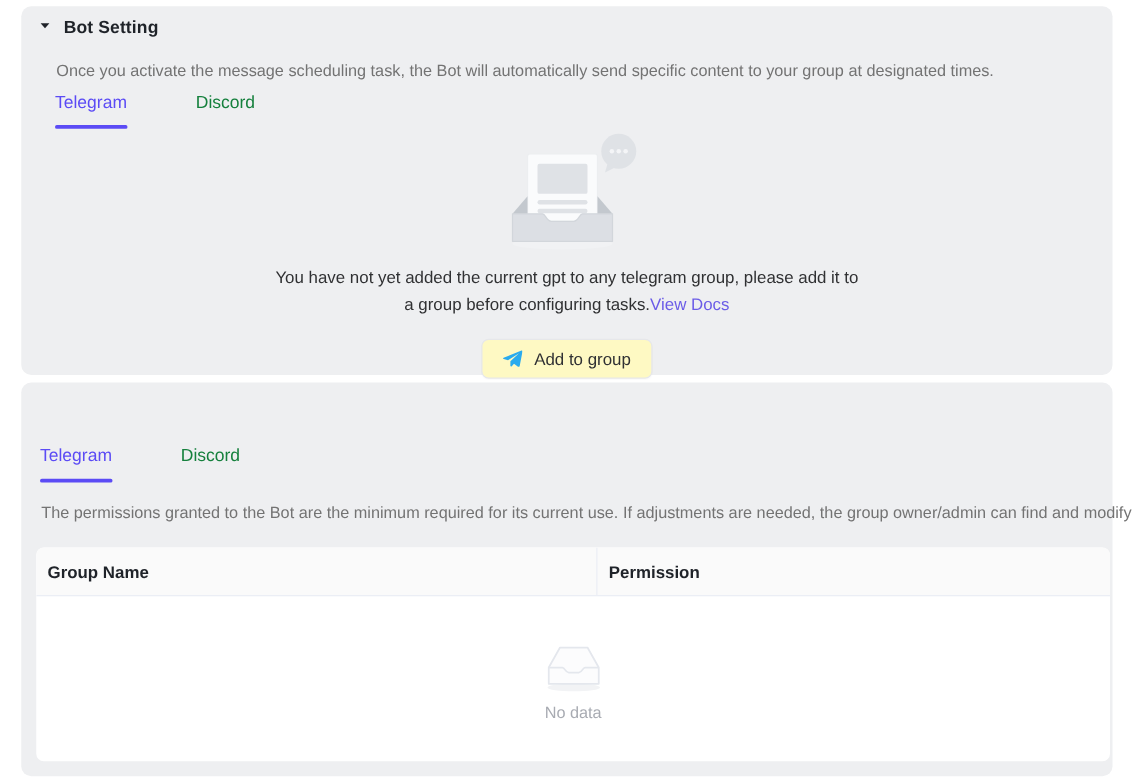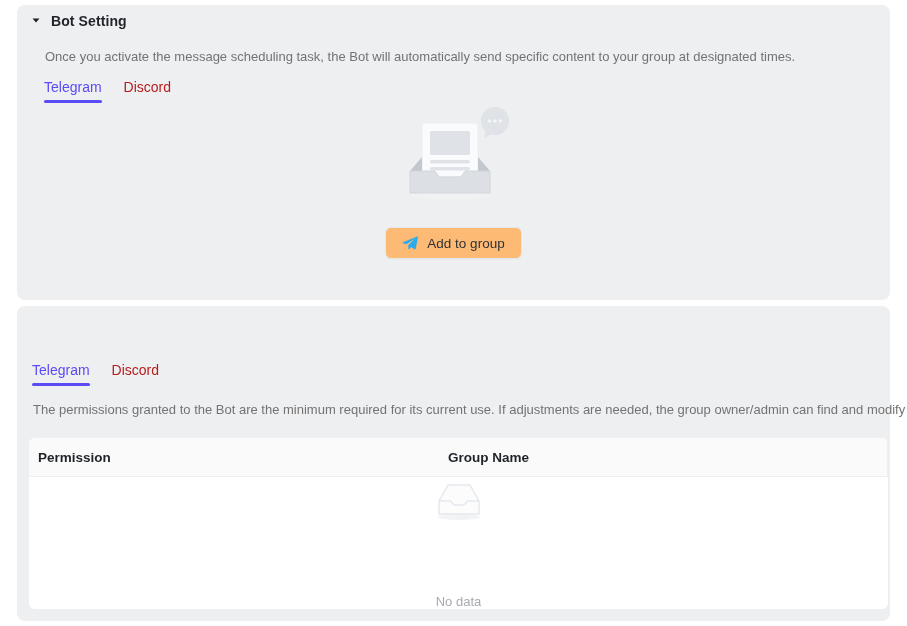--- a/index.html
+++ b/index.html
@@ -78,40 +78,40 @@
   }
   #bot-setting-desc {
     left: 28px;
     top: 42px;
   }
 
   
   .tabs {
     position: absolute;
     display: flex;
-    align-items: flex-end;
     height: 30px;
+    gap: 33px;
   }
   #tabs-bot-setting { left: 27px; top: 68px; }
   #tabs-bot-permission { left: 27px; top: 356px; }
 
   .tab {
     position: relative;
     font-size: 14px;
     padding: 0 0 8px 0;
     margin-right: 22px;
     cursor: pointer;
     white-space: nowrap;
   }
   .tab.active {
     color: #5b4bf5;
     font-weight: 400;
   }
   .tab.inactive {
-    color: #b91c1c;
+    color: #15803d;
   }
   .tab.active::after {
     content: "";
     position: absolute;
     left: 0;
     right: 0;
     bottom: 0;
     height: 3px;
     background: #5b4bf5;
     border-radius: 2px;
@@ -143,21 +143,21 @@
     color: #6b5ce7;
     text-decoration: none;
     cursor: pointer;
   }
 
   .add-group-btn {
     margin-top: 16px;
     display: inline-flex;
     align-items: center;
     gap: 9px;
-    background: #fdba74;
+    background: #fef9c3;
     border: 1px solid #e6e7ea;
     border-radius: 6px;
     height: 32px;
     padding: 0 16px;
     font-size: 13.5px;
     color: #303133;
     cursor: pointer;
     font-family: "Liberation Sans", sans-serif;
     box-shadow: 0 1px 1px rgba(0,0,0,0.02);
   }
@@ -193,21 +193,21 @@
     height: 100%;
   }
   .th-group-name { width: 449px; border-right: 1px solid #ebeef5; }
   .th-permission { flex: 1; }
 
   .table-body {
     height: 132px;
     display: flex;
     flex-direction: column;
     align-items: center;
-    justify-content: space-between;
+    justify-content: center;
   }
   .no-data-icon { width: 56px; height: 46px; margin-bottom: 6px; }
   .no-data-text {
     font-size: 13px;
     color: #a8abb2;
   }
 </style>
 </head>
 <body>
 
@@ -249,20 +249,23 @@
           <path d="M16 66 L40 66 C42.5 66 43 72 47 72 L65 72 C69 72 69.5 66 72 66 L96 66 L96 88 L16 88 Z" fill="#dcdfe4" stroke="#d2d6db" stroke-width="1" stroke-linejoin="round"></path>
 
           <circle cx="101" cy="16" r="14" fill="#dfe2e6"></circle>
           <path d="M92 26 L90 33 L98 29 Z" fill="#dfe2e6"></path>
           <circle cx="95.5" cy="16" r="1.8" fill="#f4f5f7"></circle>
           <circle cx="101" cy="16" r="1.8" fill="#f4f5f7"></circle>
           <circle cx="106.5" cy="16" r="1.8" fill="#f4f5f7"></circle>
         </svg>
       </div>
 
+      <div class="empty-text">
+        <span>You have not yet added the current gpt to any telegram group, please add it to a group before configuring tasks.</span><a class="doc-link">View Docs</a>
+      </div>
 
       <button class="add-group-btn">
         <span>
           <svg width="16" height="16" viewBox="0 0 16 16" aria-hidden="true">
             <path d="M15.2 1.4 L0.9 7.2 C0.4 7.4 0.4 8.1 0.95 8.25 L4.4 9.25 L13.2 3.6 L6.3 10 L6.3 13.6 C6.3 14.2 7 14.45 7.4 14 L9.2 12 L12.4 14.3 C12.9 14.65 13.6 14.35 13.75 13.75 L15.95 2.3 C16.1 1.55 15.85 1.15 15.2 1.4 Z" fill="#2aabee"></path>
           </svg>
         </span>
         <span>Add to group</span>
       </button>
 
@@ -277,22 +280,22 @@
       <div class="tab inactive">Discord</div>
     </div>
 
     <div class="desc" style="left:16px; top:94px;">
       <span class="line">The permissions granted to the Bot are the minimum required for its current use.</span>
       <span class="line">If adjustments are needed, the group owner/admin can find and modify the PeaAIBot settings in the Group info.</span>
     </div>
 
     <div id="permission-table">
       <div class="table-head">
+        <div class="th th-group-name">Group Name</div>
         <div class="th th-permission">Permission</div>
-        <div class="th th-group-name">Group Name</div>
       </div>
       <div class="table-body">
         <div class="no-data-icon">
           <svg viewBox="0 0 56 46" width="56" height="46" aria-hidden="true">
             <ellipse cx="28" cy="40" rx="21" ry="3" fill="#f2f3f5"></ellipse>
             <path d="M8 24 L17 8 L39 8 L48 24 L48 37 L8 37 Z" fill="#fcfcfd" stroke="#e4e7ed" stroke-width="1.4" stroke-linejoin="round"></path>
             <path d="M8 24 L19 24 C21 24 21 28 24 28 L32 28 C35 28 35 24 37 24 L48 24" fill="none" stroke="#e4e7ed" stroke-width="1.4" stroke-linejoin="round"></path>
           </svg>
         </div>
         <div class="no-data-text">No data</div>

